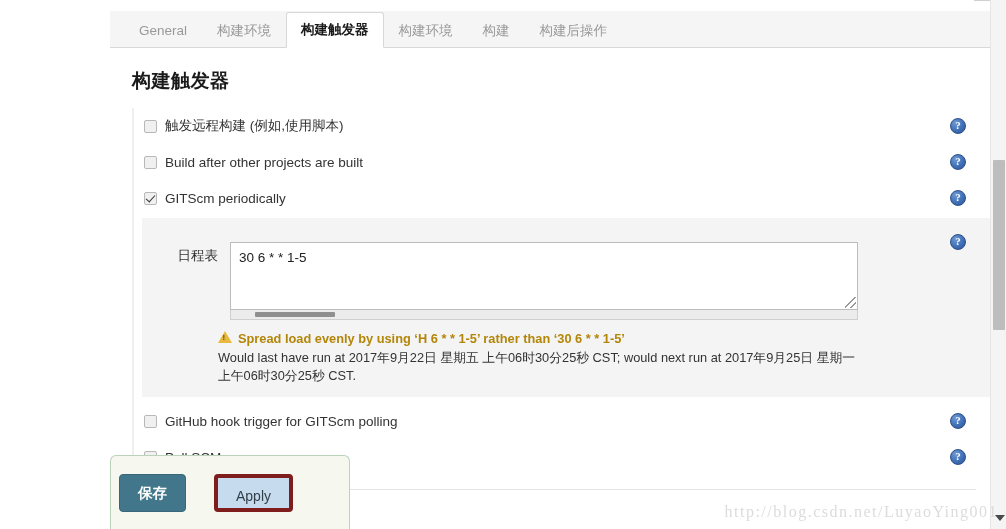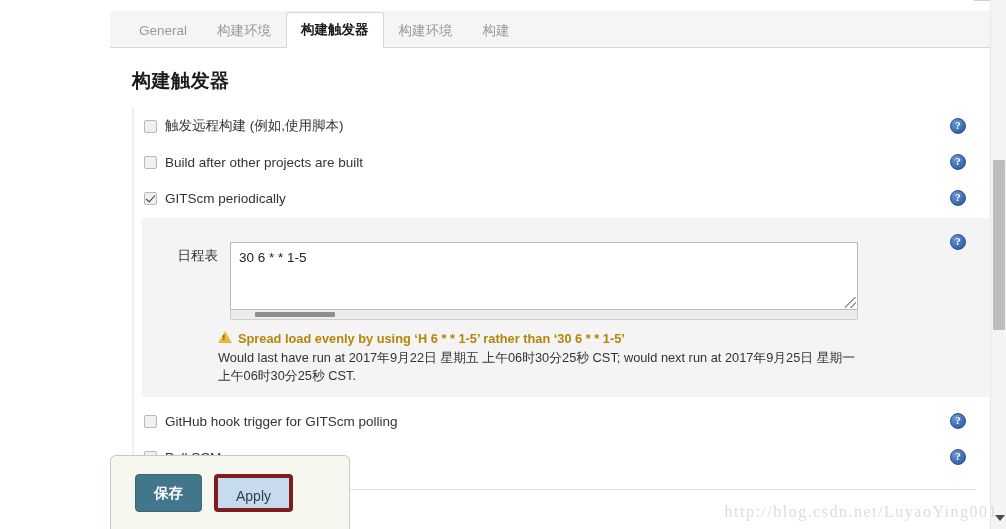--- a/index.html
+++ b/index.html
@@ -112,21 +112,21 @@
     content:"!";position:absolute;left:-2.5px;top:2.5px;font-size:8px;color:#5d4a12;
     font-weight:bold;font-family:"Liberation Sans",sans-serif;line-height:8px;
   }
   .warn-line2{font-size:12.8px;color:#333;line-height:18px;margin-top:2px;}
 
   
   .savebar{
     position:absolute;left:110px;bottom:0;width:240px;height:74px;
     background:#f6f8f0;border:1px solid #b9d2b9;border-bottom:none;
     border-radius:6px 6px 0 0;box-sizing:border-box;
-    display:flex;align-items:center;padding-left:24px;gap:12px;z-index:20;
+    display:flex;align-items:center;padding-left:8px;gap:28px;z-index:20;
   }
   .btn{
     font-family:"Liberation Sans","DejaVu Sans",sans-serif;
     font-size:14px;cursor:pointer;box-sizing:border-box;
     border-radius:4px;padding:0 18px;height:38px;line-height:36px;
     white-space:nowrap;
   }
   .btn-save{background:#42768a;border:1px solid #3a6679;color:#ffffff;font-weight:bold;font-size:14.5px;}
   .btn-apply{background:#c6dcee;border:4px solid #7f1d1d;color:#33404a;}
 
@@ -155,20 +155,21 @@
 <div class="screen">
 
   <div class="config-panel">
 
     <div class="tabbar">
       <div class="tab">General</div>
       <div class="tab cn">构建环境</div>
       <div class="tab cn active">构建触发器</div>
       <div class="tab cn">构建环境</div>
       <div class="tab cn">构建</div>
+      <div class="tab cn">构建后操作</div>
     </div>
 
     <div class="panel-body">
 
       <div class="section-title">构建触发器</div>
 
       <div class="form-area">
 
         <div class="row">
           <span class="cb"></span>

